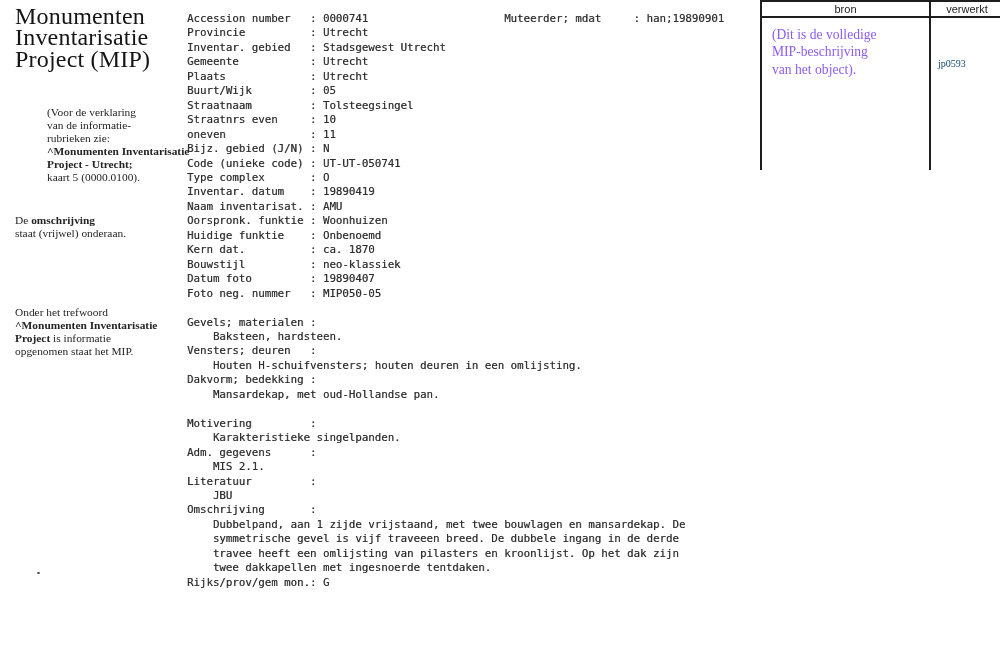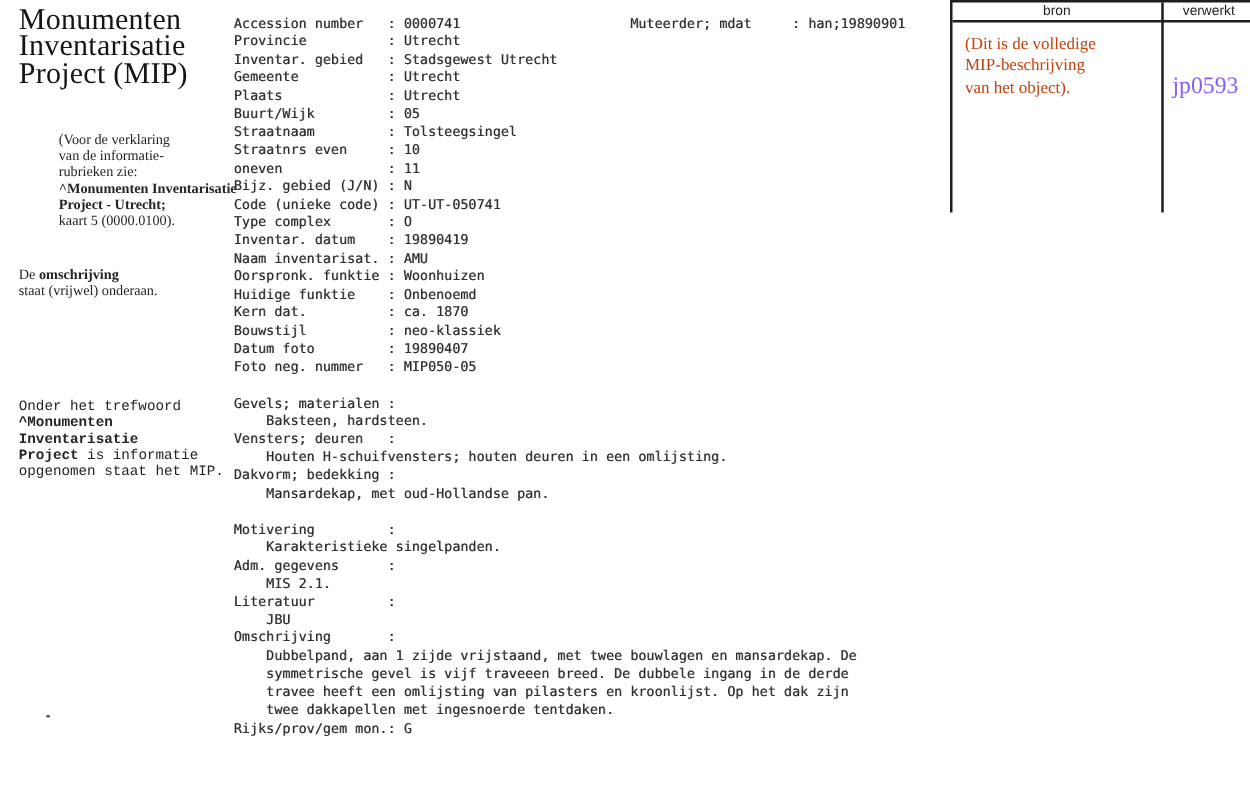--- a/index.html
+++ b/index.html
@@ -29,21 +29,21 @@
   .note {
     position: absolute;
     left: 15px;
     width: 172px;
     font-size: 11.4px;
     line-height: 12.9px;
     color: #242424;
   }
   .note1 { top: 106px; margin-left: 32px; }
   .note2 { top: 214px; }
-  .note3 { top: 320px; font-family: Liberation Mono, monospace; }
+  .note3 { top: 306px; }
 
   
   .typed {
     position: absolute;
     left: 187px; top: 12px;
     font-family: "DejaVu Sans Mono", monospace;
     font-size: 10.75px;
     line-height: 14.45px;
     white-space: pre;
     color: #2d2d2d;
@@ -82,27 +82,27 @@
   }
   .srctable .th.bron-h { left: 0; width: 167px; }
   .srctable .th.verwerkt-h { left: 169px; width: 72px; }
   .srctable .bron-note {
     position: absolute;
     left: 10px; top: 24px;
     width: 154px;
     font-size: 13.6px;
     line-height: 17.3px;
     white-space: pre-line;
-    color: #c2410c;
+    color: #8b5cf6;
   }
   .srctable .verwerkt-val {
     position: absolute;
     left: 176px; top: 56px;
-    font-size: 19px;
-    color: #8b5cf6;
+    font-size: 10px;
+    color: #0c4a6e;
   }
 
   
   .speck {
     position: absolute;
     left: 37px; top: 572px;
     width: 3px; height: 2px;
     background: #4a4a4a;
     border-radius: 50%;
   }

